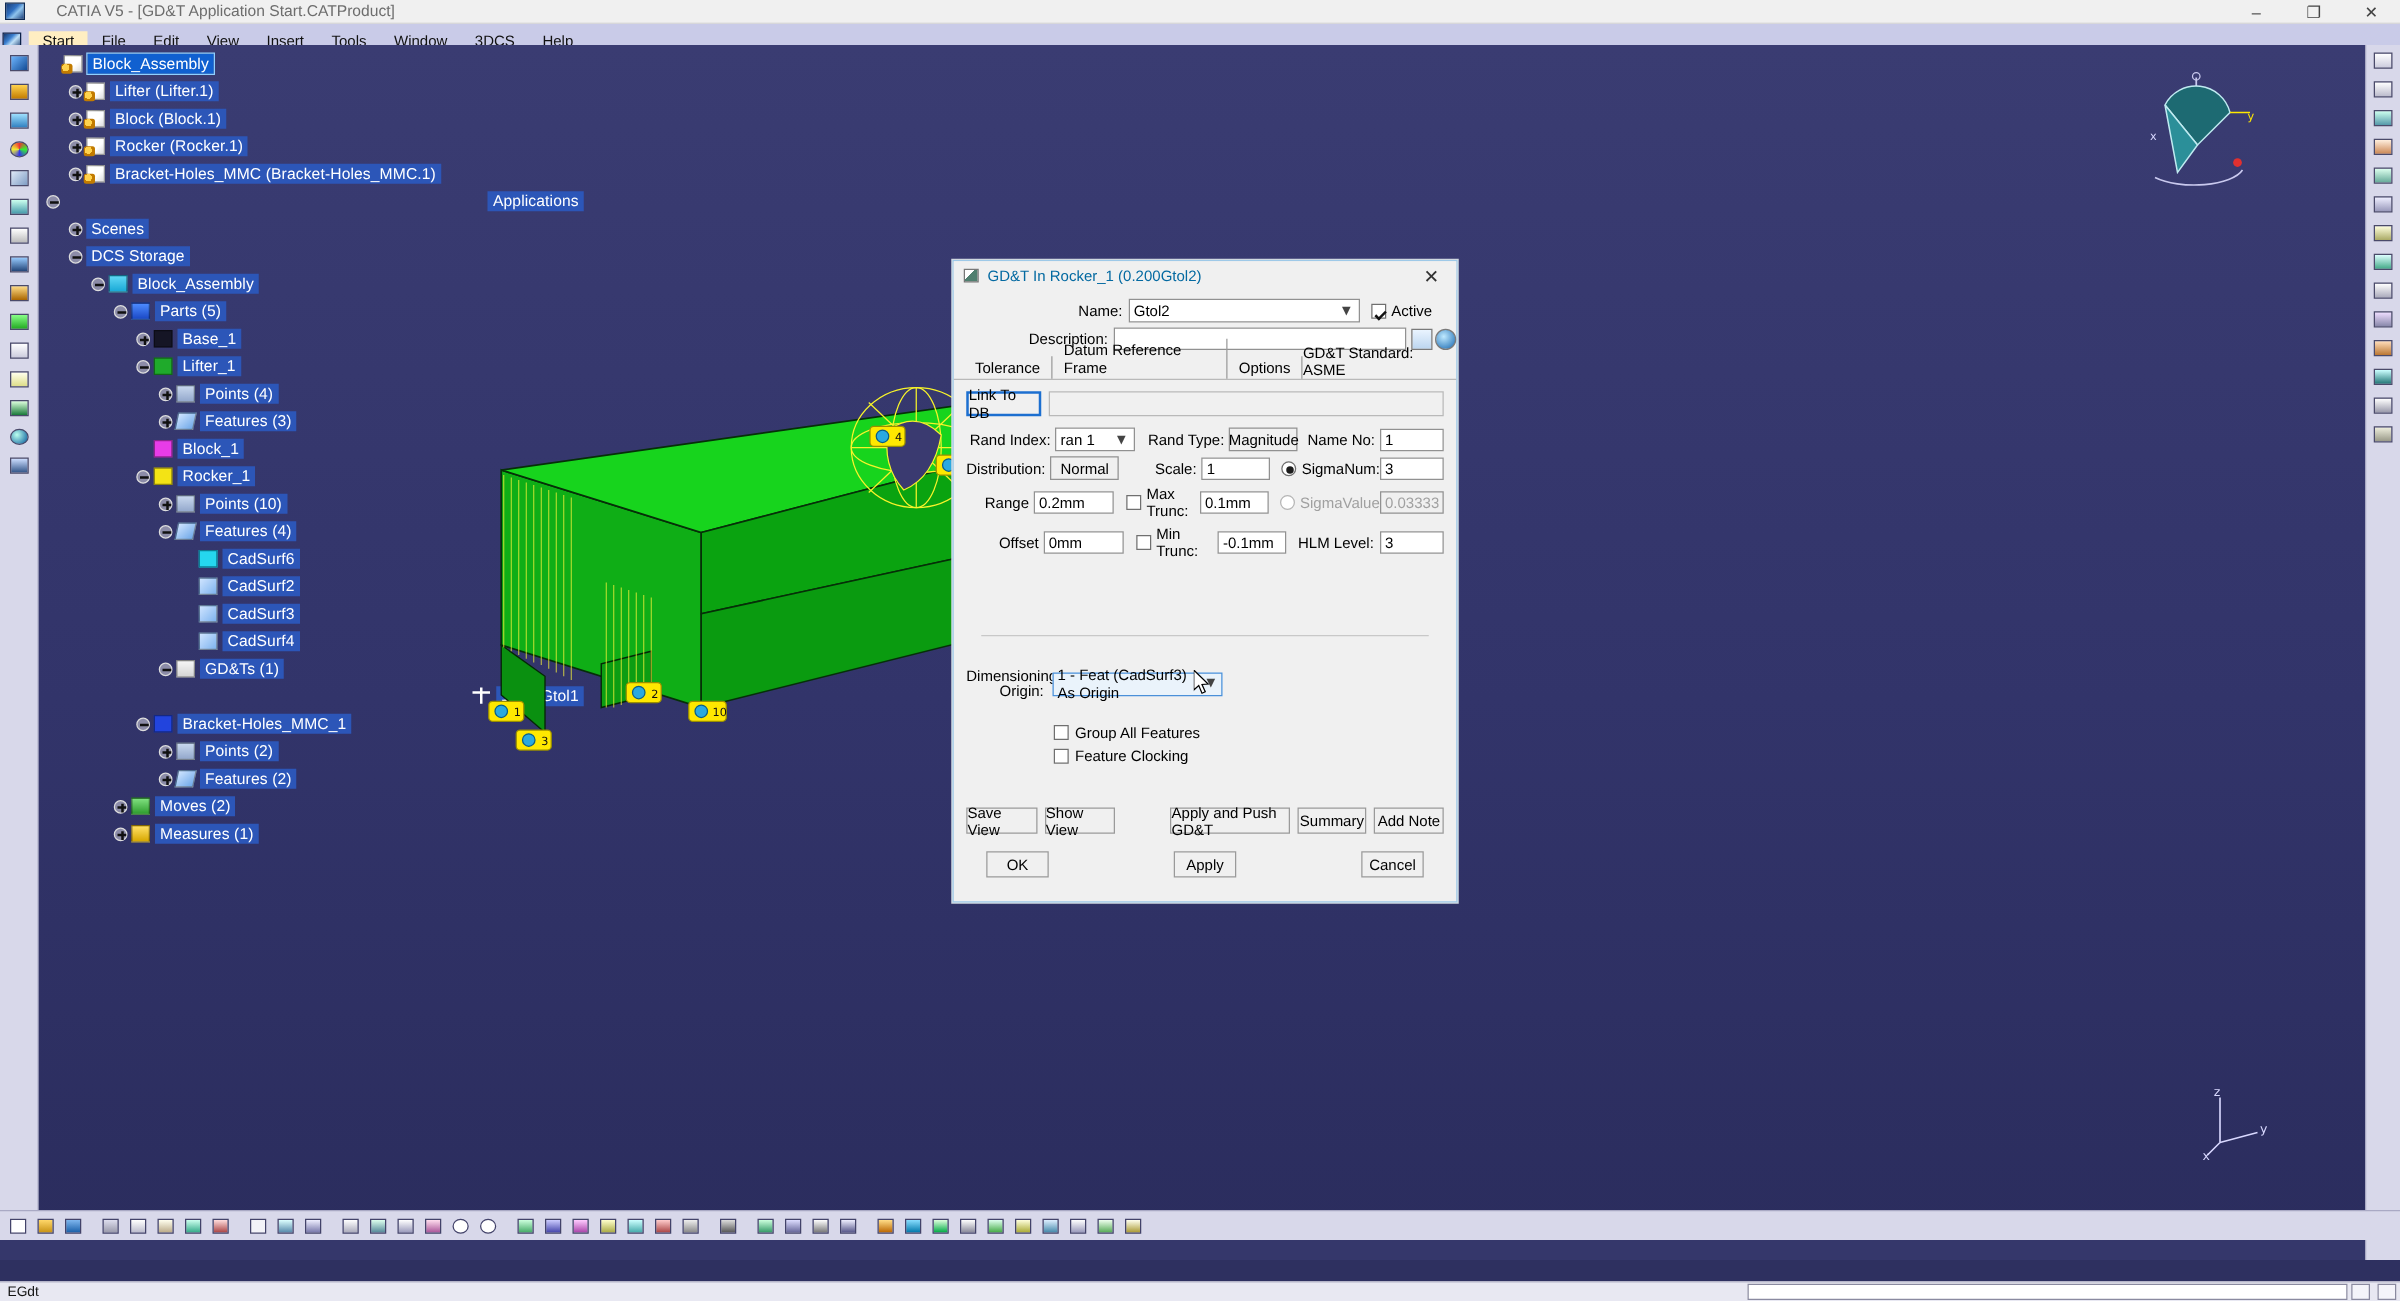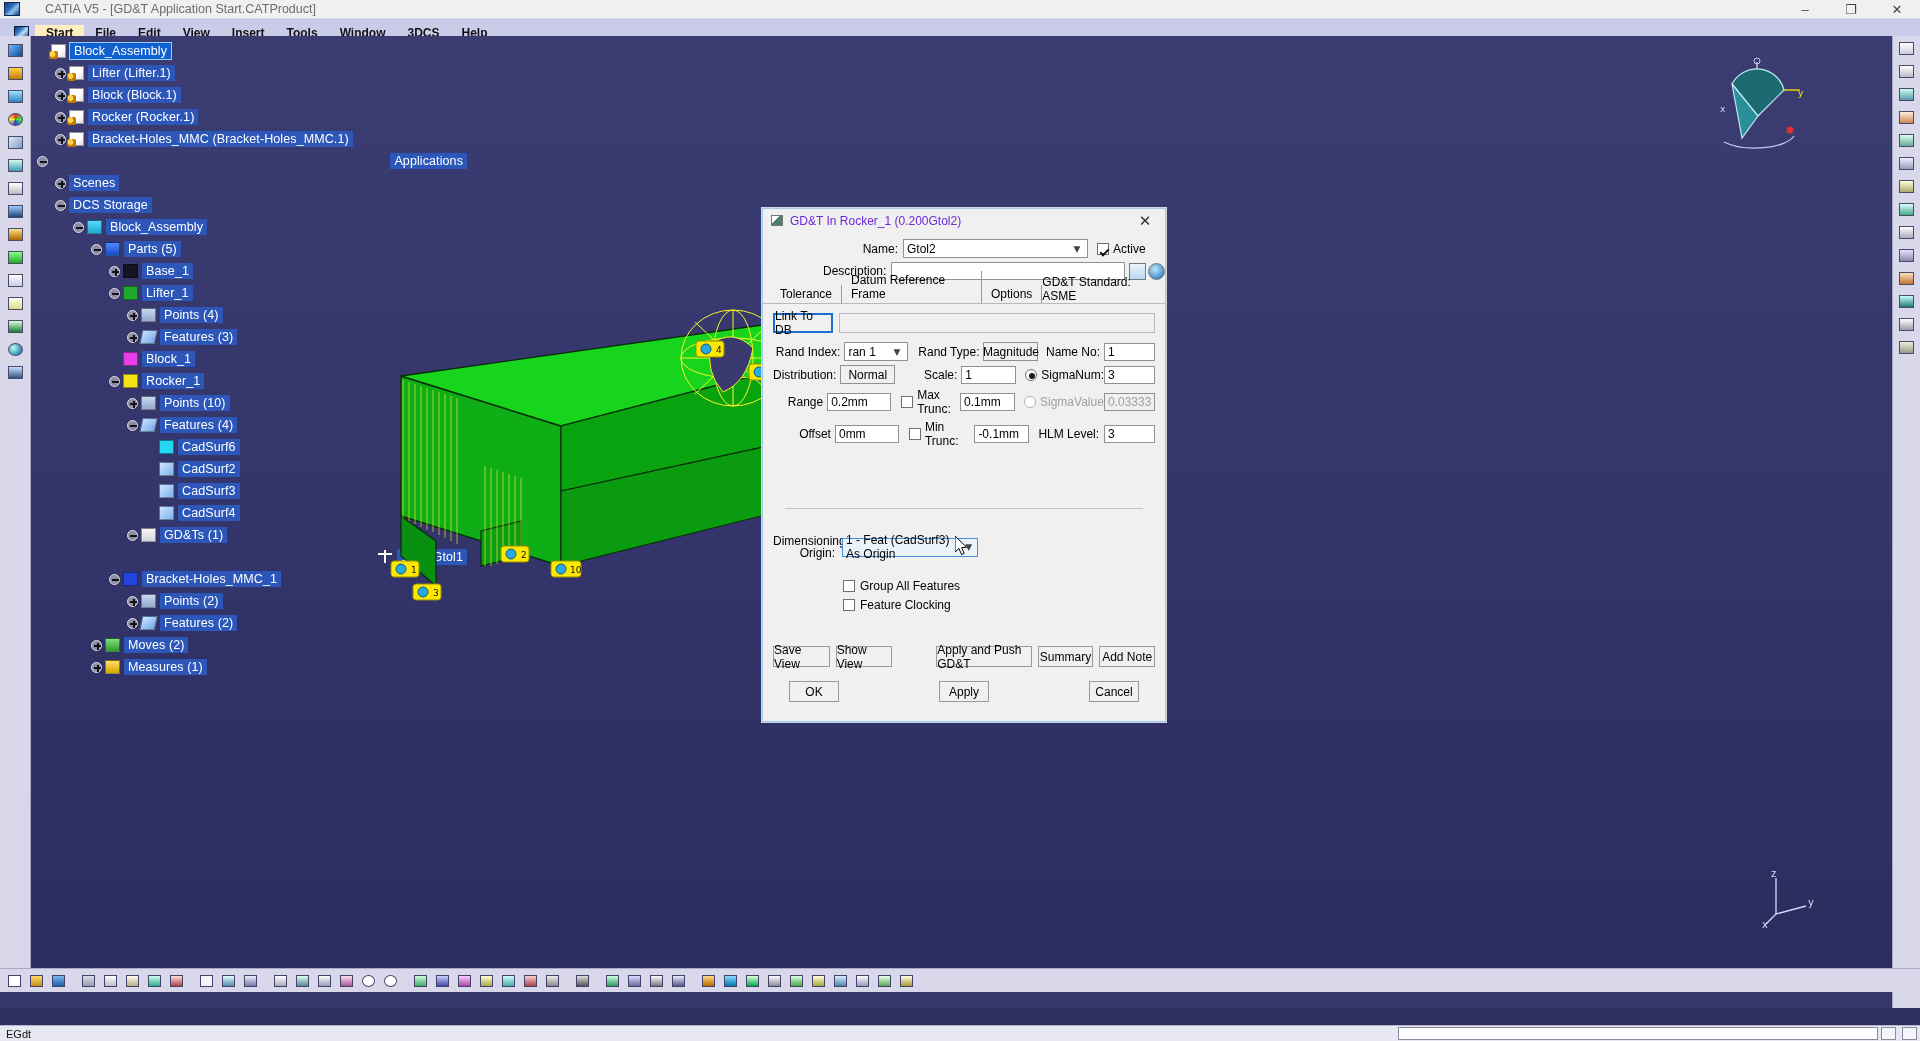--- a/index.html
+++ b/index.html
@@ -30,23 +30,22 @@
   #titlebar .tb-text { color:#6d6d6d; font-size:12.5px; }
   #titlebar .tb-btns { margin-left:auto; display:flex; height:100%; }
   #titlebar .tb-btns div {
     width:46px; height:100%; display:flex; align-items:center; justify-content:center;
     color:#444; font-size:13px;
   }
 
   
   #menubar {
     height:29px; background:#c9cbe8;
-    display:flex; align-items:center; padding-left:14px;
+    display:flex; align-items:center; padding-left:2px;
     border-bottom:1px solid #9a9cc0;
-    font-weight:bold;
   }
   #menubar .menu-logo {
     width:15px; height:14px; margin-right:6px;
     background:linear-gradient(135deg,#16356b 0%,#3a7fd0 35%,#bfe0f7 55%,#16356b 100%);
     border:1px solid #0c2149;
   }
   #menubar .mi {
     padding:1px 11px; color:#111; font-size:12px; line-height:15px;
   }
   #menubar .mi.active { background:#ffeec2; }
@@ -165,21 +164,21 @@
   }
   #dlg-title {
     height:23px; background:#f0f0f0; display:flex; align-items:center;
     padding-left:8px;
   }
   #dlg-title .d-ico {
     width:12px; height:11px; margin-right:7px;
     background:linear-gradient(135deg,#fff 0 40%, #4f7f6f 41% 100%);
     border:1px solid #777;
   }
-  #dlg-title .d-txt { font-size:12px; color:#6d28d9; }
+  #dlg-title .d-txt { font-size:12px; color:#0369a1; }
   #dlg-title .d-close {
     margin-left:auto; width:40px; height:23px; display:flex; align-items:center;
     justify-content:center; font-size:15px; color:#333; font-family:"DejaVu Sans",sans-serif;
   }
   .row { display:flex; align-items:center; margin-bottom:4px; }
   .lab { text-align:right; font-size:12px; color:#000; }
   .inp {
     border:1px solid #919191; background:#fff; height:18px; font-size:12px;
     padding:0 3px; line-height:17px; font-family:"Liberation Sans",sans-serif; color:#000;
   }

